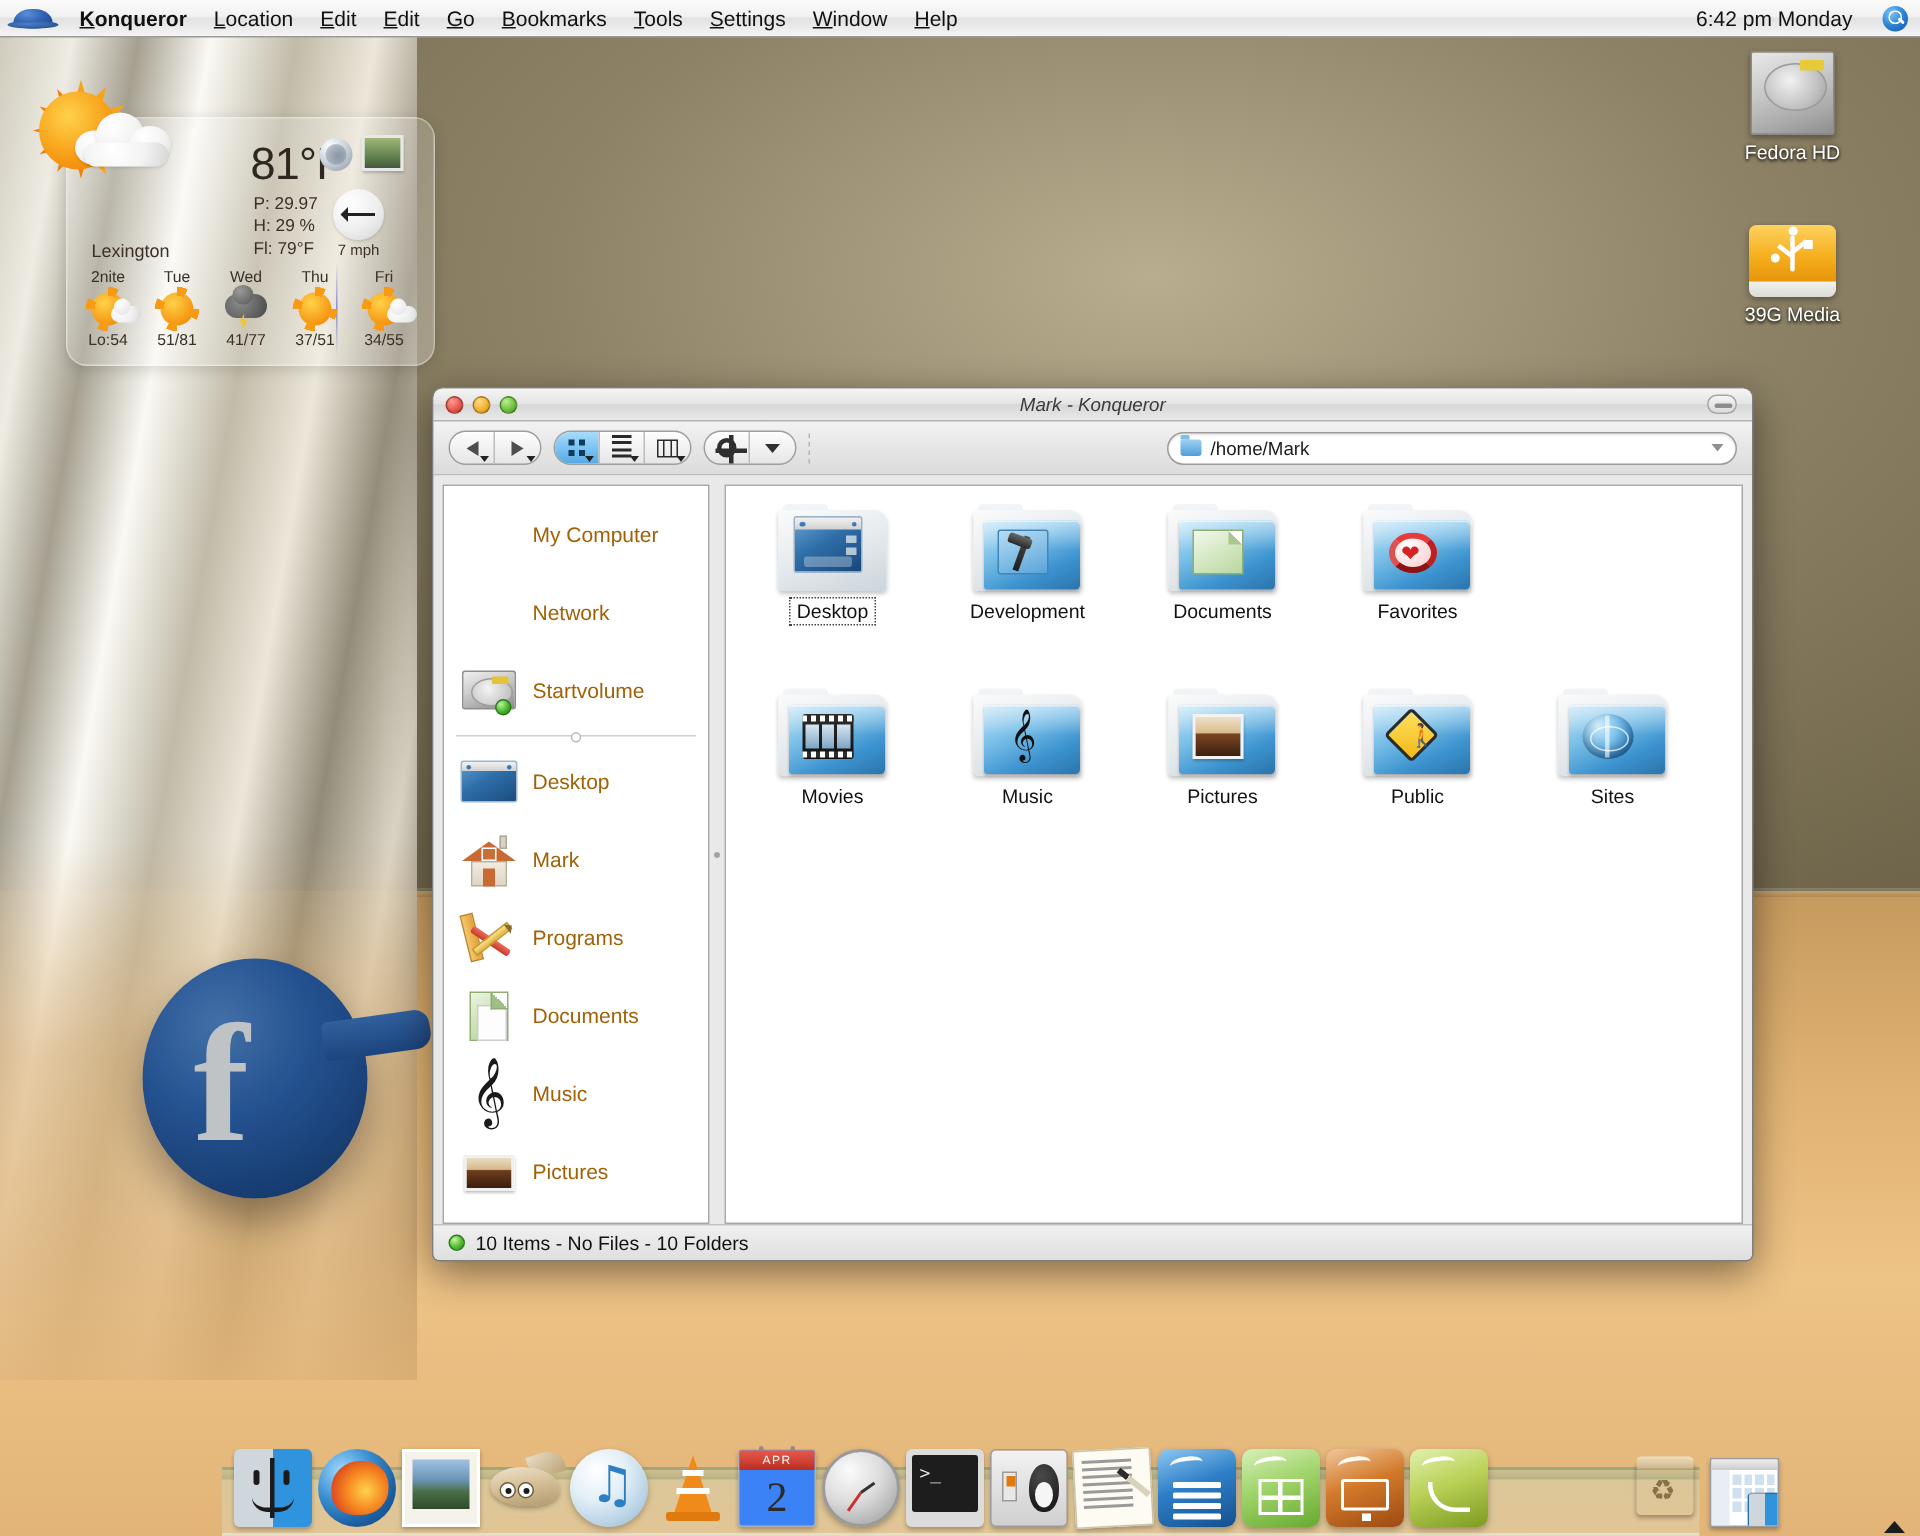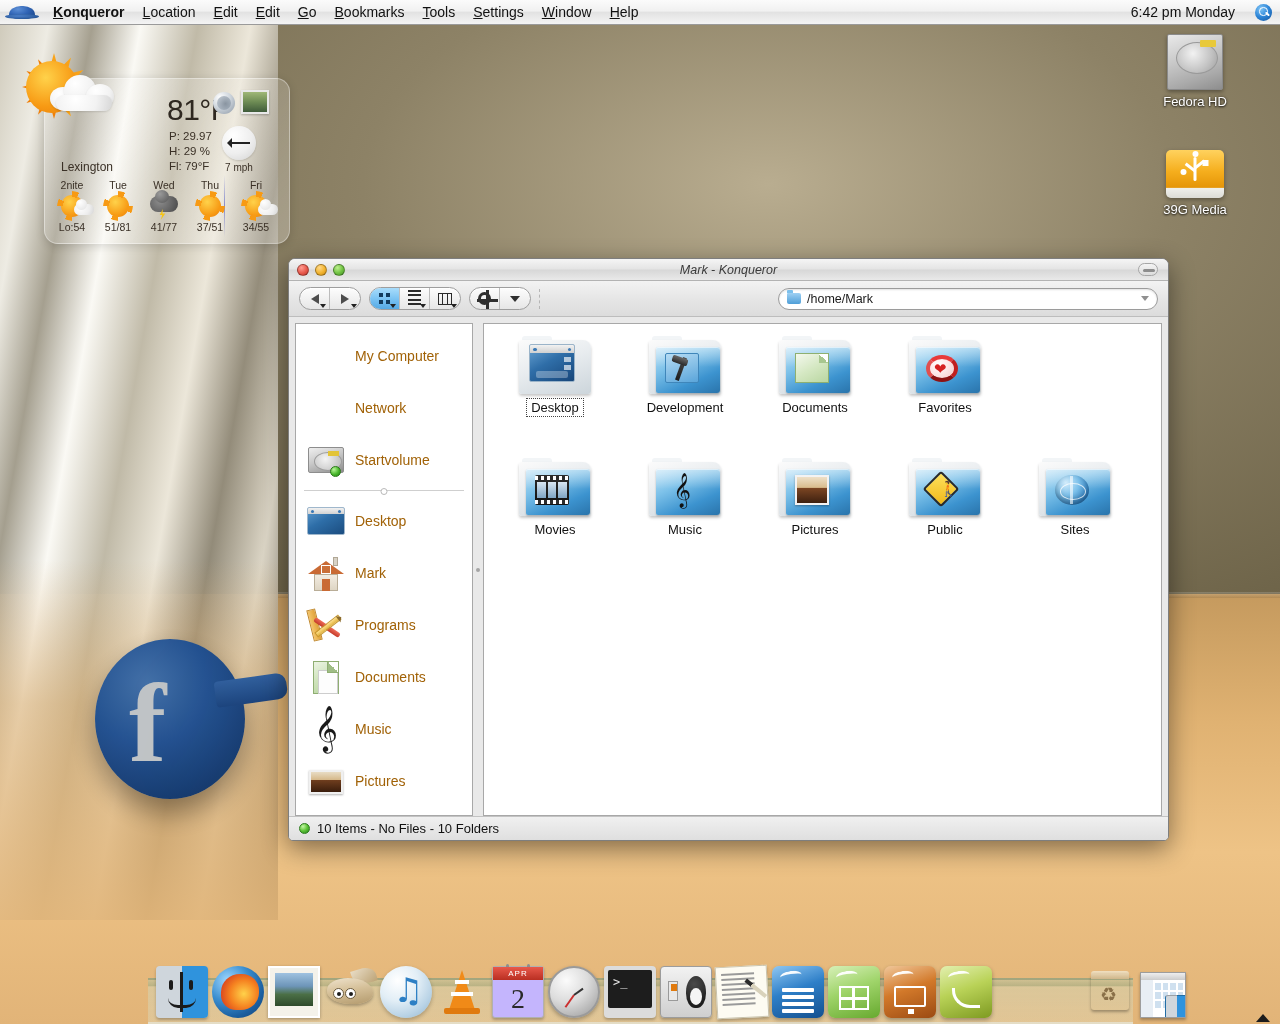--- a/index.html
+++ b/index.html
@@ -571,21 +571,21 @@
   .di-itunes .note { position:absolute; left:13px; top:7px; font:700 34px/1 "DejaVu Sans",sans-serif;
     color:#2d7fc4; }
 
   .di-vlc .cone { position:absolute; left:13px; top:4px; width:0; height:0;
     border-left:13px solid transparent; border-right:13px solid transparent; border-bottom:40px solid #f08a18; }
   .di-vlc .s1,.di-vlc .s2 { position:absolute; background:#fff; }
   .di-vlc .s1 { left:19px; top:14px; width:14px; height:4px; }
   .di-vlc .s2 { left:15px; top:26px; width:22px; height:4px; }
   .di-vlc .base2 { position:absolute; left:8px; bottom:4px; width:36px; height:6px; background:#e07a0e; border-radius:2px; }
 
-  .di-cal { background:#c4b5fd; border:1px solid #b0b0b0; border-radius:3px; box-shadow:0 2px 3px rgba(0,0,0,.25); }
+  .di-cal { background:#3b82f6; border:1px solid #b0b0b0; border-radius:3px; box-shadow:0 2px 3px rgba(0,0,0,.25); }
   .di-cal .top { position:absolute; left:0; right:0; top:0; height:13px;
     background: linear-gradient(180deg,#e8584a,#b92f22); color:#fff; font-size:8px; text-align:center; line-height:13px;
     letter-spacing:1px; }
   .di-cal .day { position:absolute; left:0; right:0; top:14px; font:400 28px/36px "Liberation Serif",serif;
     text-align:center; color:#2a2a2a; }
   .di-cal .ring1,.di-cal .ring2 { position:absolute; top:-3px; width:3px; height:9px; background:#8d8d8d; border-radius:2px; }
   .di-cal .ring1{ left:13px; } .di-cal .ring2{ right:13px; }
 
   .di-clock { border-radius:50%;
     background: radial-gradient(circle at 34% 26%, #fbfbfb 0%, #dcdcdc 45%, #a9a9a9 85%, #7d7d7d 100%);

